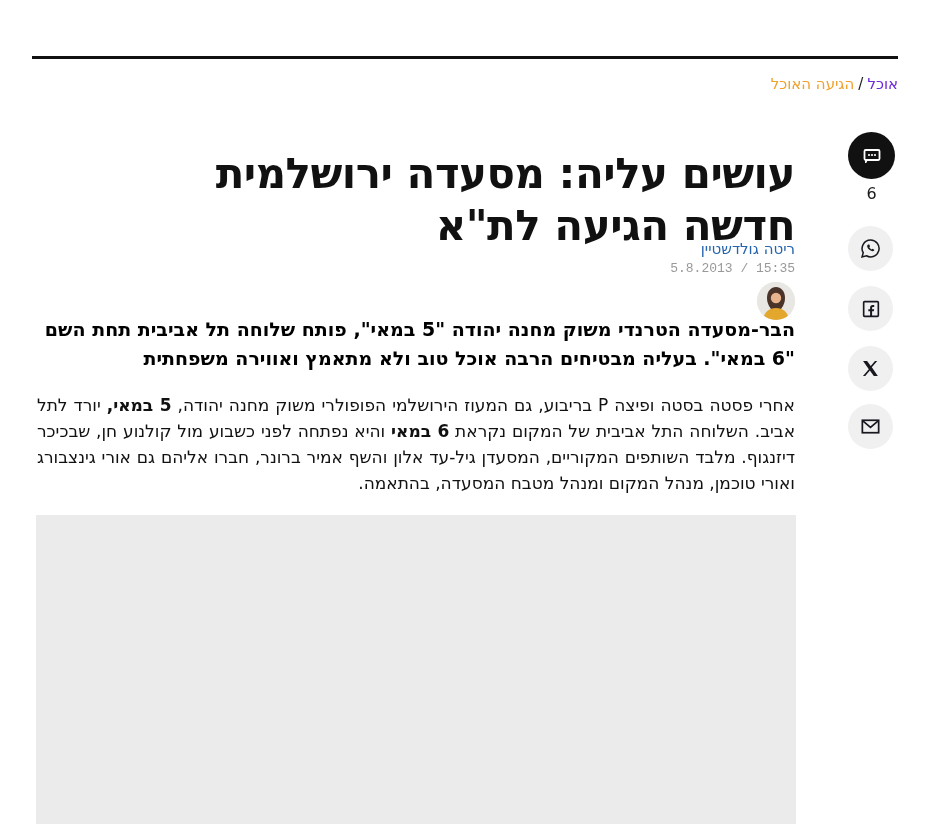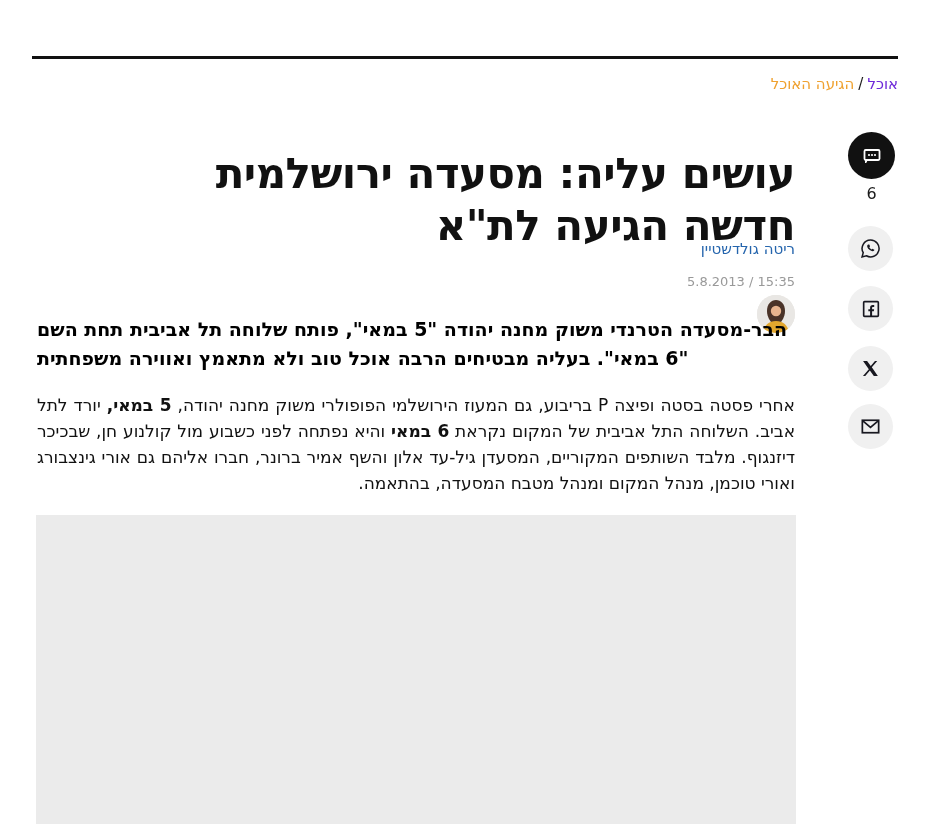--- a/index.html
+++ b/index.html
@@ -17,26 +17,26 @@
   .crumb-sub{color:#efa12f;}
 
   
   .headline{position:absolute;top:120px;right:135px;width:660px;text-align:right;
             font-size:42px;line-height:52px;font-weight:700;color:#111;letter-spacing:-0.5px;}
 
   
   .author-row{position:absolute;top:240px;right:135px;display:flex;flex-direction:column;align-items:flex-start;gap:6px;}
   .author-texts{display:flex;flex-direction:column;align-items:flex-start;direction:rtl;text-align:left;}
   .author-name{font-size:15px;color:#2565ad;text-decoration:none;cursor:pointer;}
-  .author-date{font-size:13px;color:#999;margin-top:16px;direction:ltr;}
+  .author-date{font-size:13px;color:#999;margin-top:3px;direction:ltr;font-family:Liberation Mono, monospace;}
   .avatar{width:38px;height:38px;border-radius:50%;overflow:hidden;background:#e9e7e4;flex:0 0 auto;}
 
   
   .subtitle{position:absolute;top:299px;right:135px;left:37px;width:758px;
-            font-size:19px;line-height:29px;font-weight:700;color:#000;text-align:left;}
+            font-size:19px;line-height:29px;font-weight:700;color:#000;text-align:right;}
 
   
   .body-text{position:absolute;top:375px;right:135px;left:37px;width:758px;
              font-size:17px;line-height:26px;color:#111;text-align:justify;}
   .body-text .seg-bold{font-weight:700;}
 
   
   .image-placeholder{position:absolute;top:515px;left:36px;width:760px;height:309px;background:#ebebeb;}
 
   

